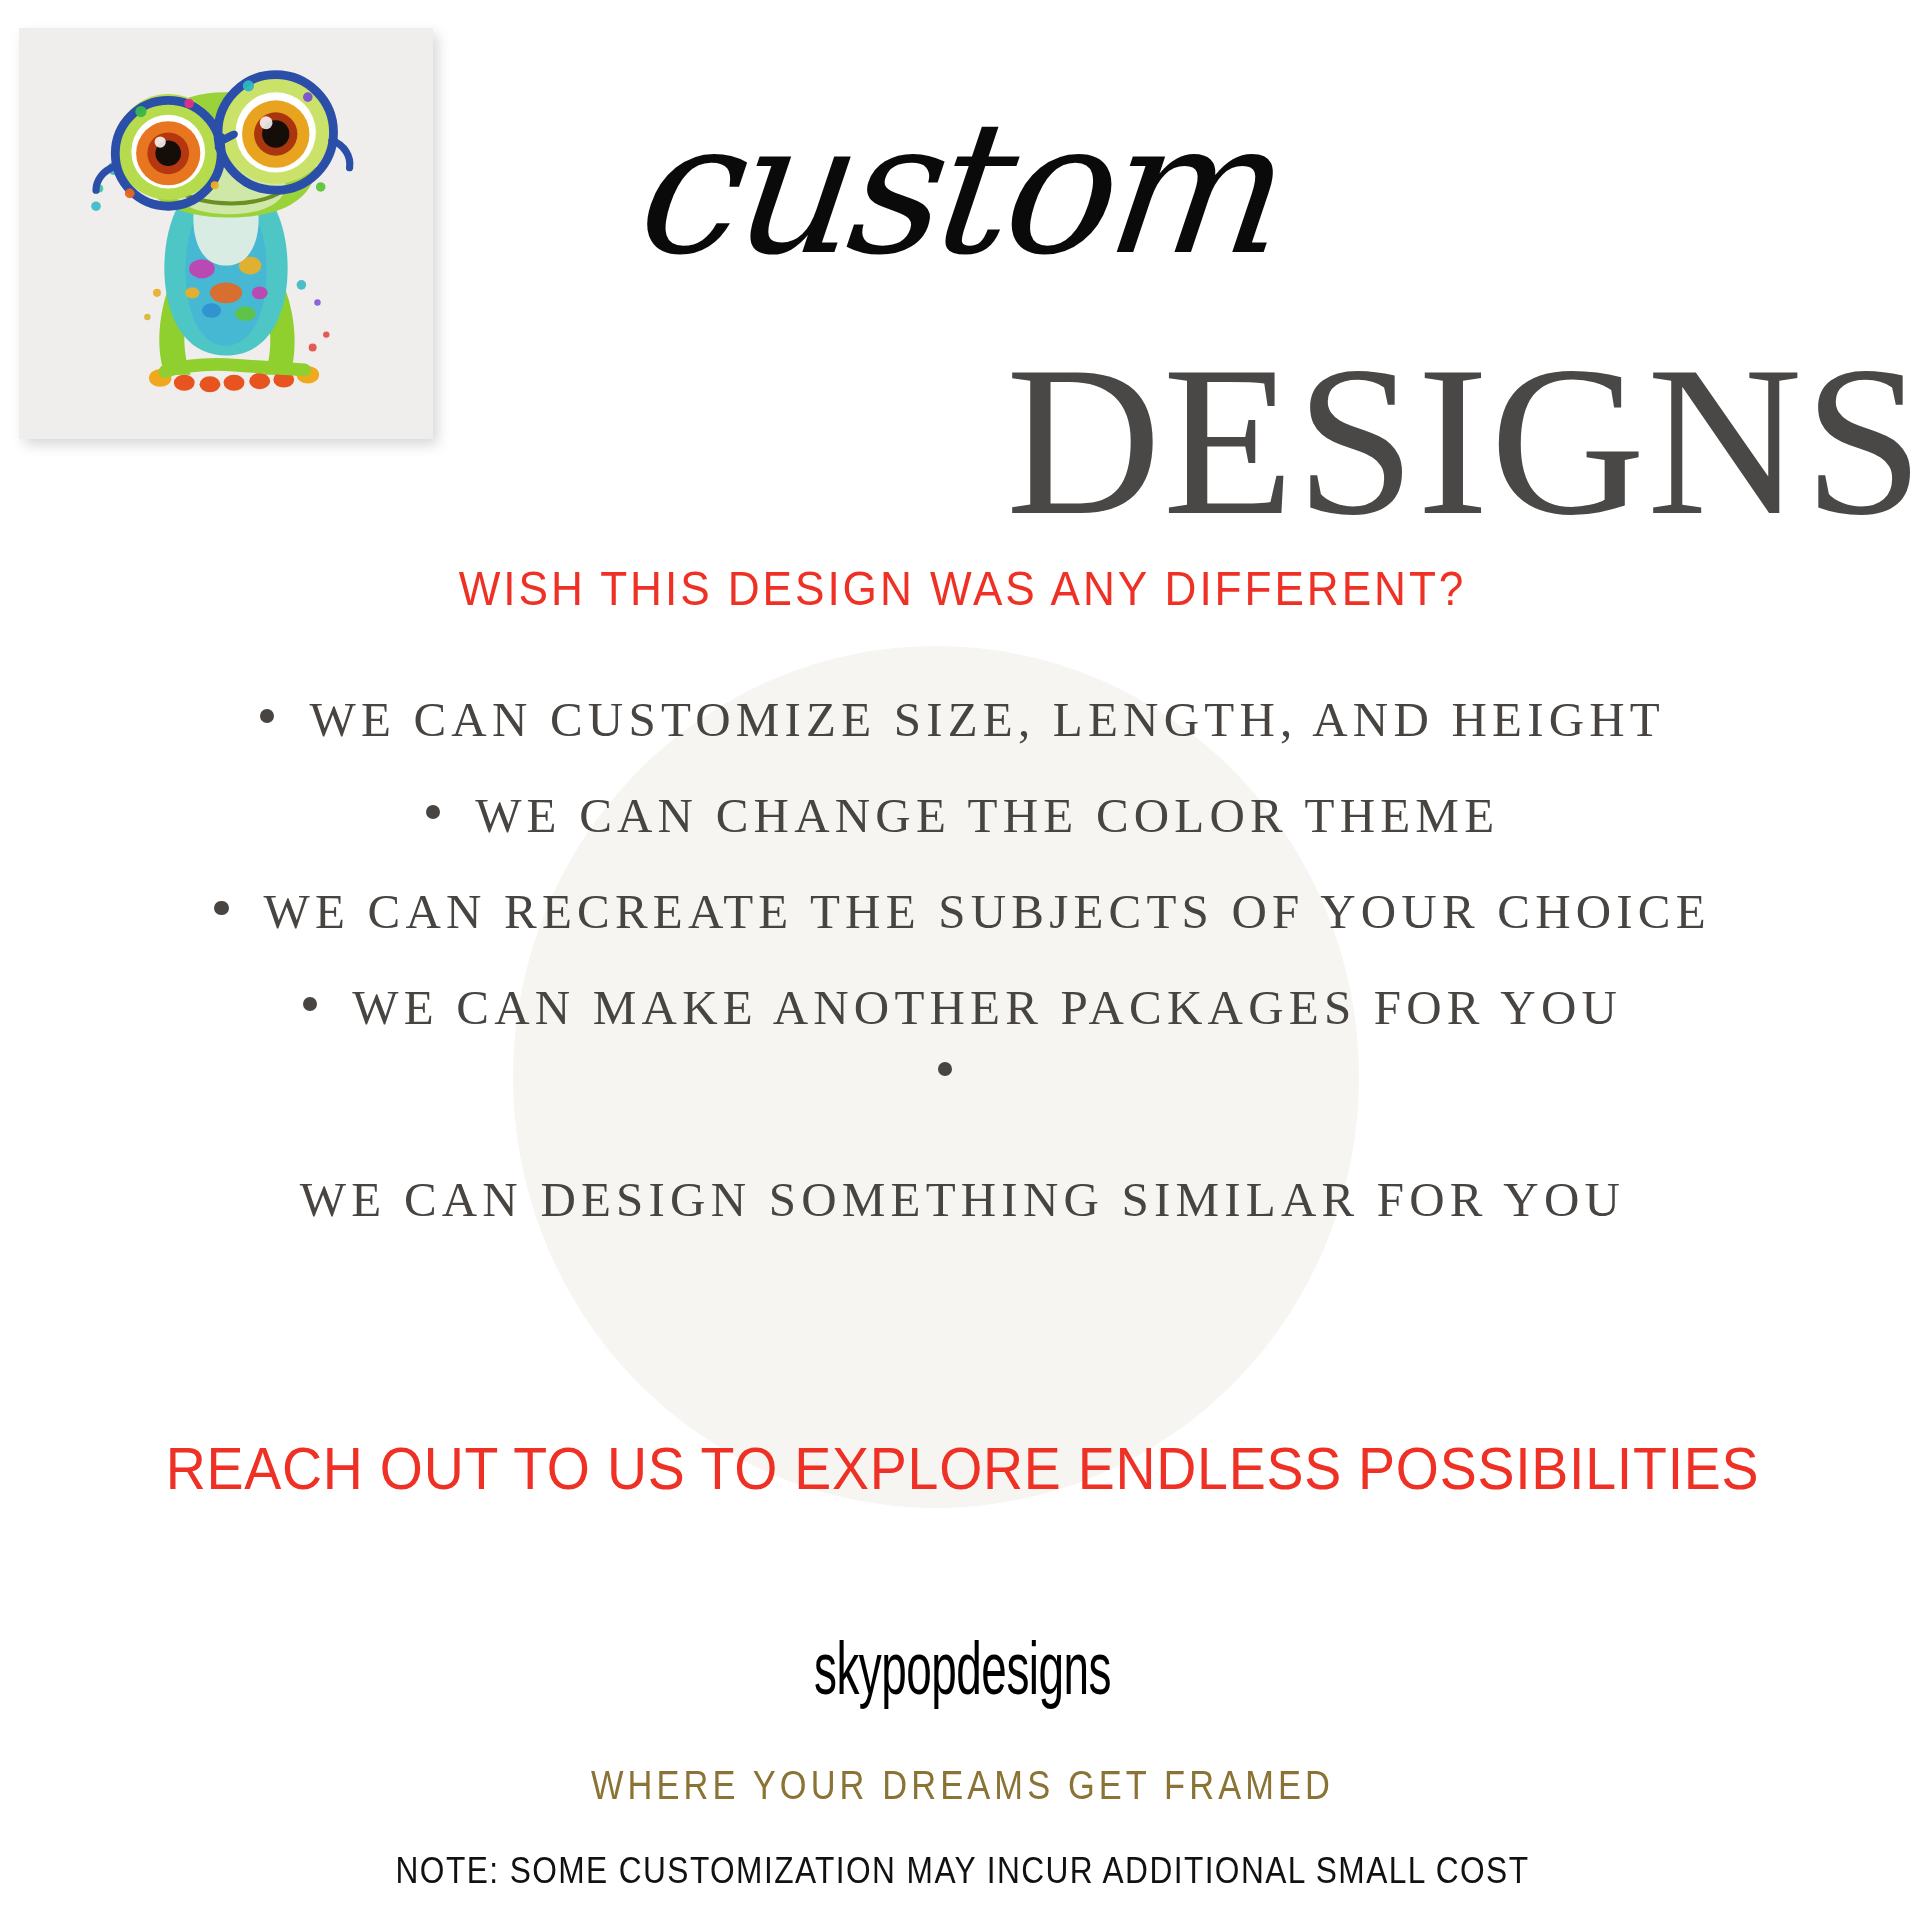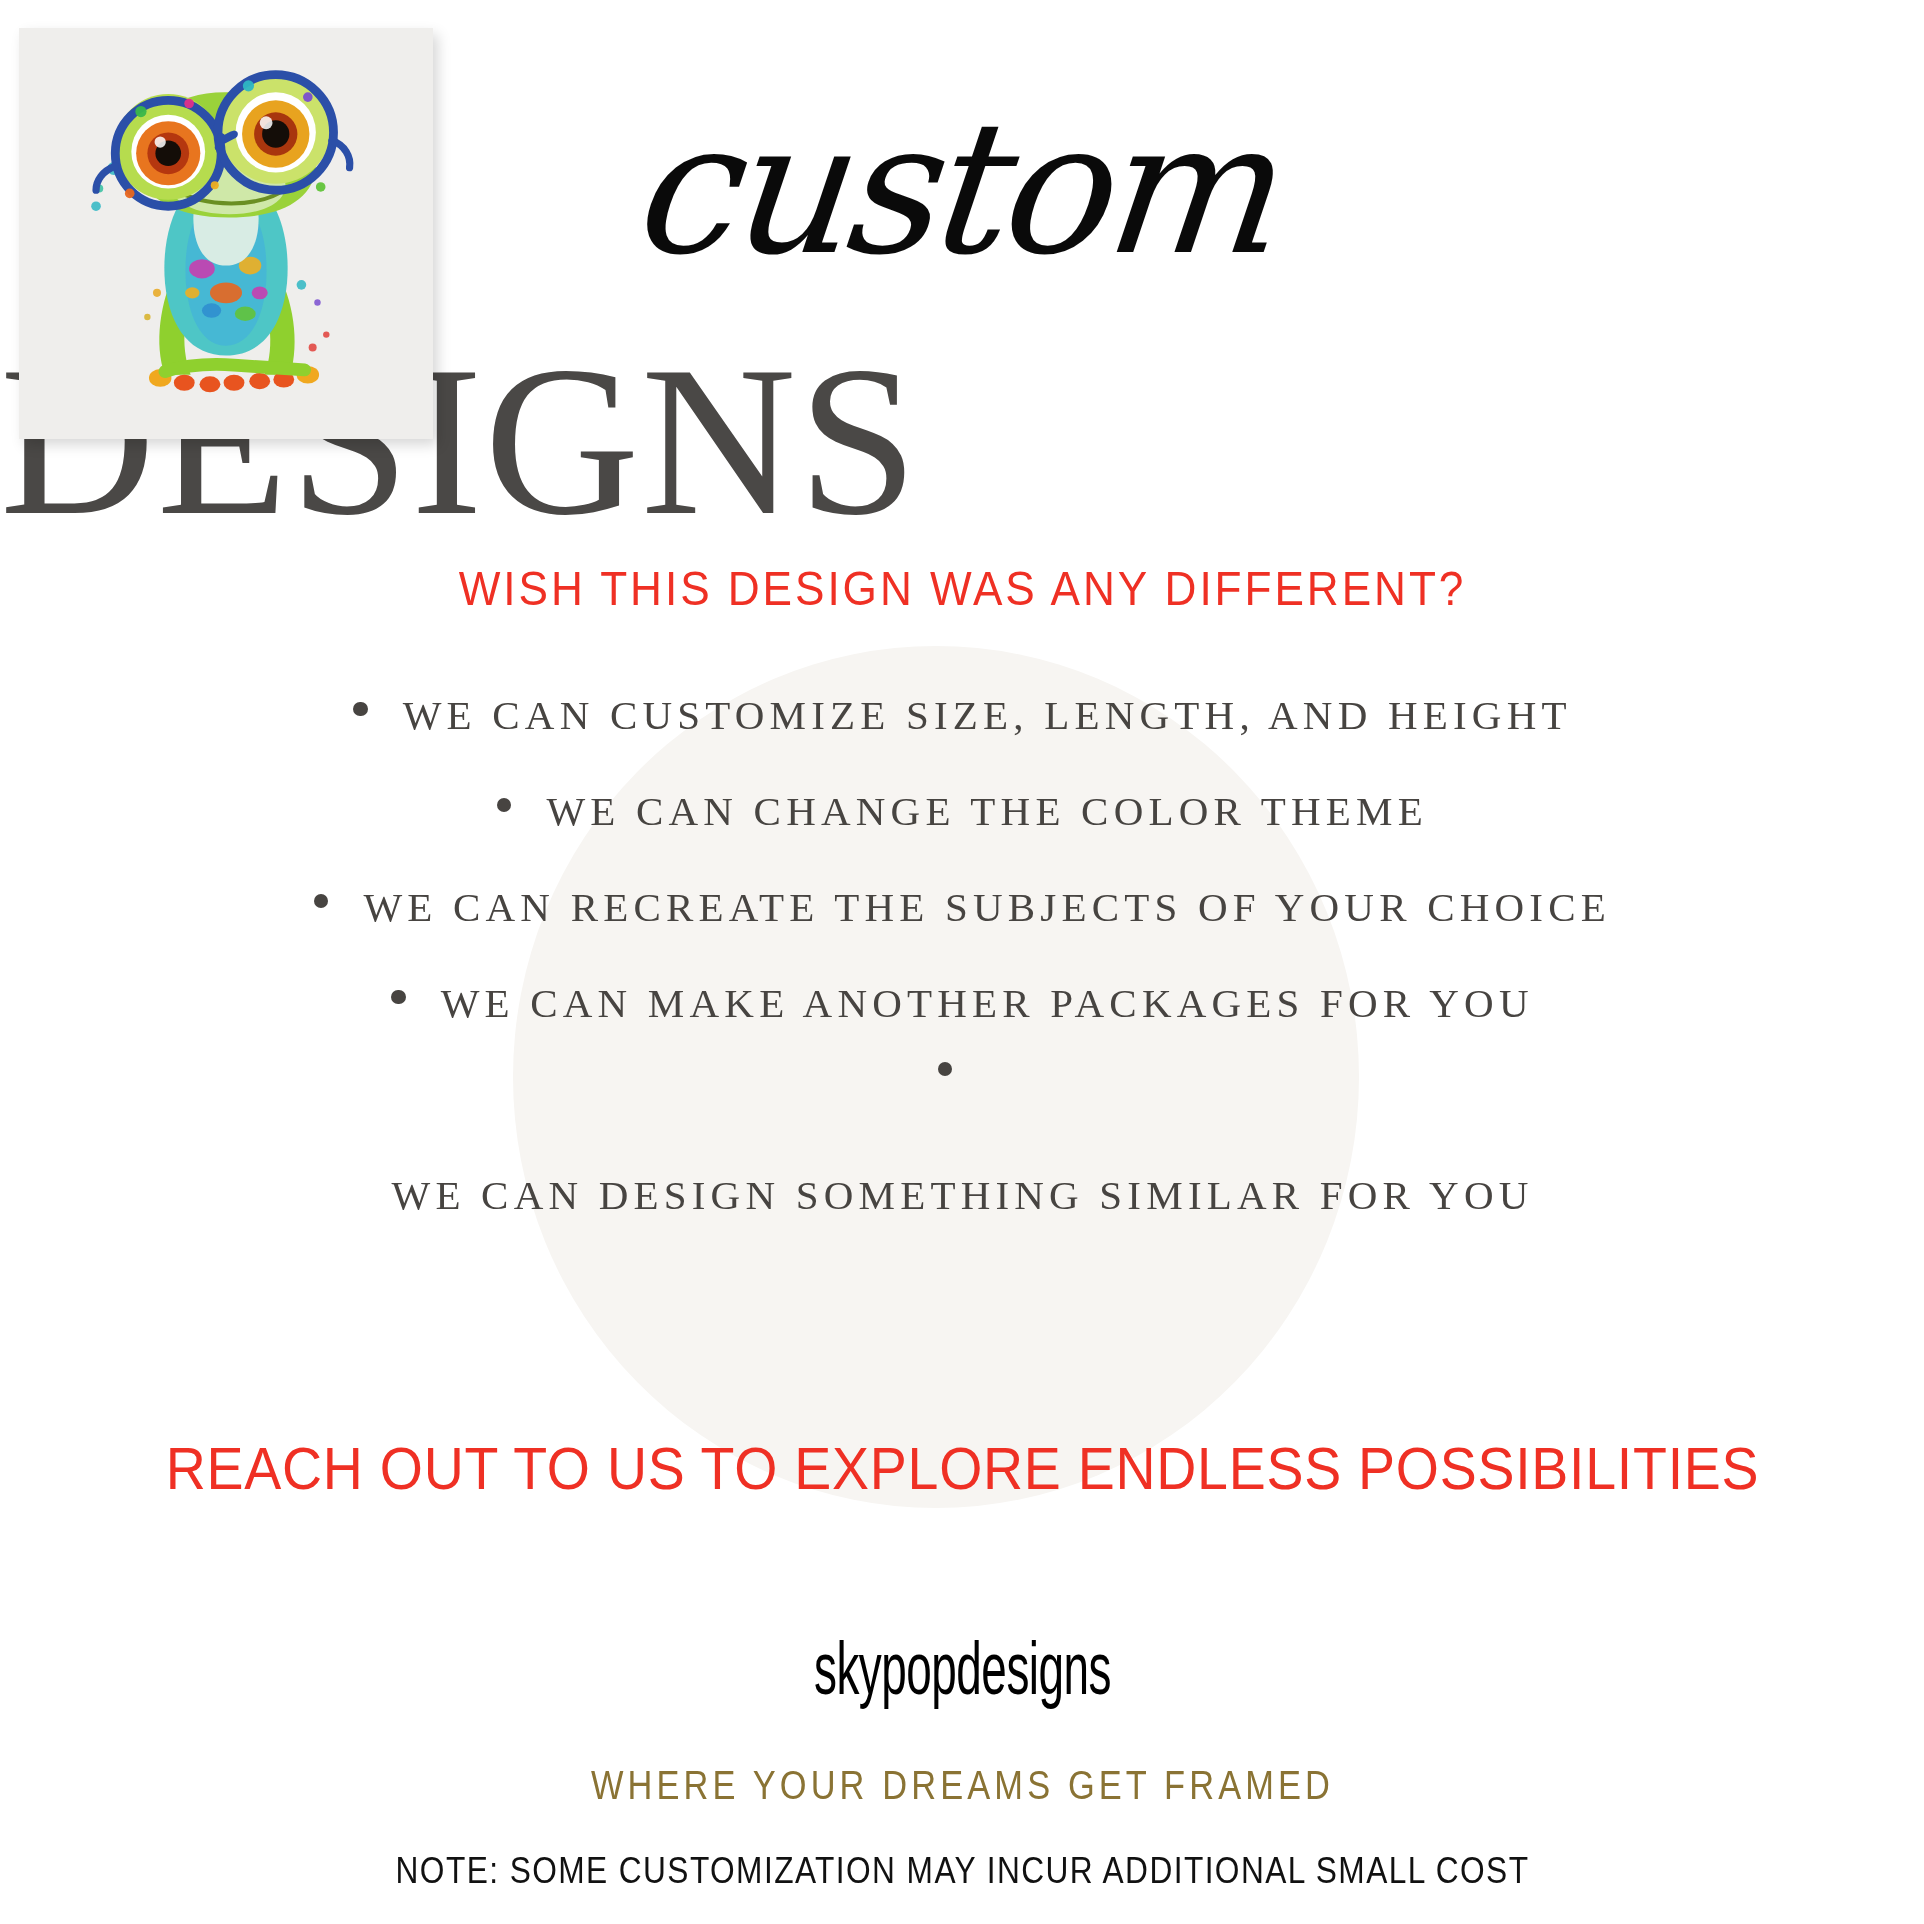--- a/index.html
+++ b/index.html
@@ -63,21 +63,21 @@
     line-height: 1;
     color: #0a0a0a;
     letter-spacing: -6.4px;
     transform: skewX(-8deg);
   }
 
   .display-title {
     position: absolute;
     left: 0; right: 0;
     top: 333px;
-    text-align: left;
+    text-align: right;
     font-family: "Liberation Serif", serif;
     font-weight: 400;
     font-size: 215px;
     line-height: 1;
     color: #4a4846;
     letter-spacing: 1.6px;
   }
 
   .red-subtitle {
     position: absolute;
@@ -102,21 +102,21 @@
     margin: 0;
     padding: 0;
     list-style: none;
   }
   .feature-item {
     display: flex;
     align-items: baseline;
     justify-content: center;
     height: 96px;
     font-family: "Liberation Serif", serif;
-    font-size: 41px;
+    font-size: 49px;
     color: #474441;
     letter-spacing: 5.2px;
     white-space: nowrap;
   }
   .feature-item .bullet-dot {
     width: 14.4px;
     height: 14.4px;
     border-radius: 50%;
     background: #474441;
     display: inline-block;

